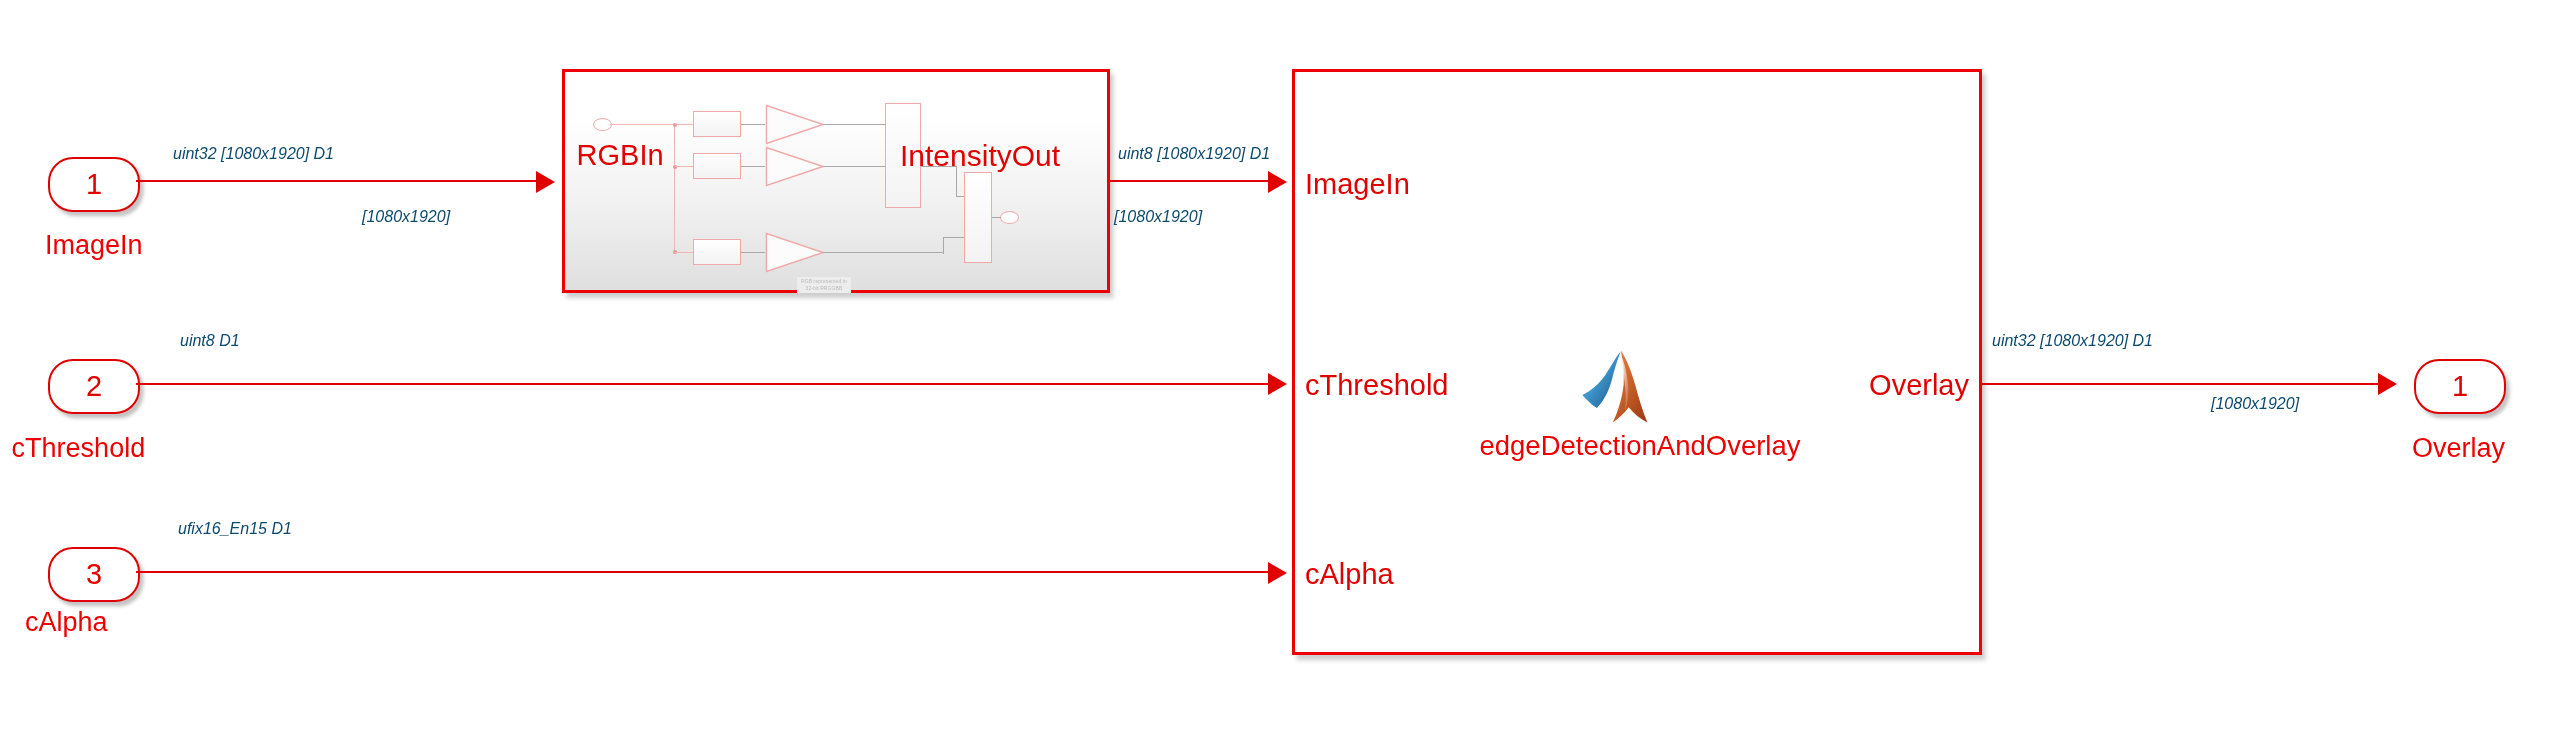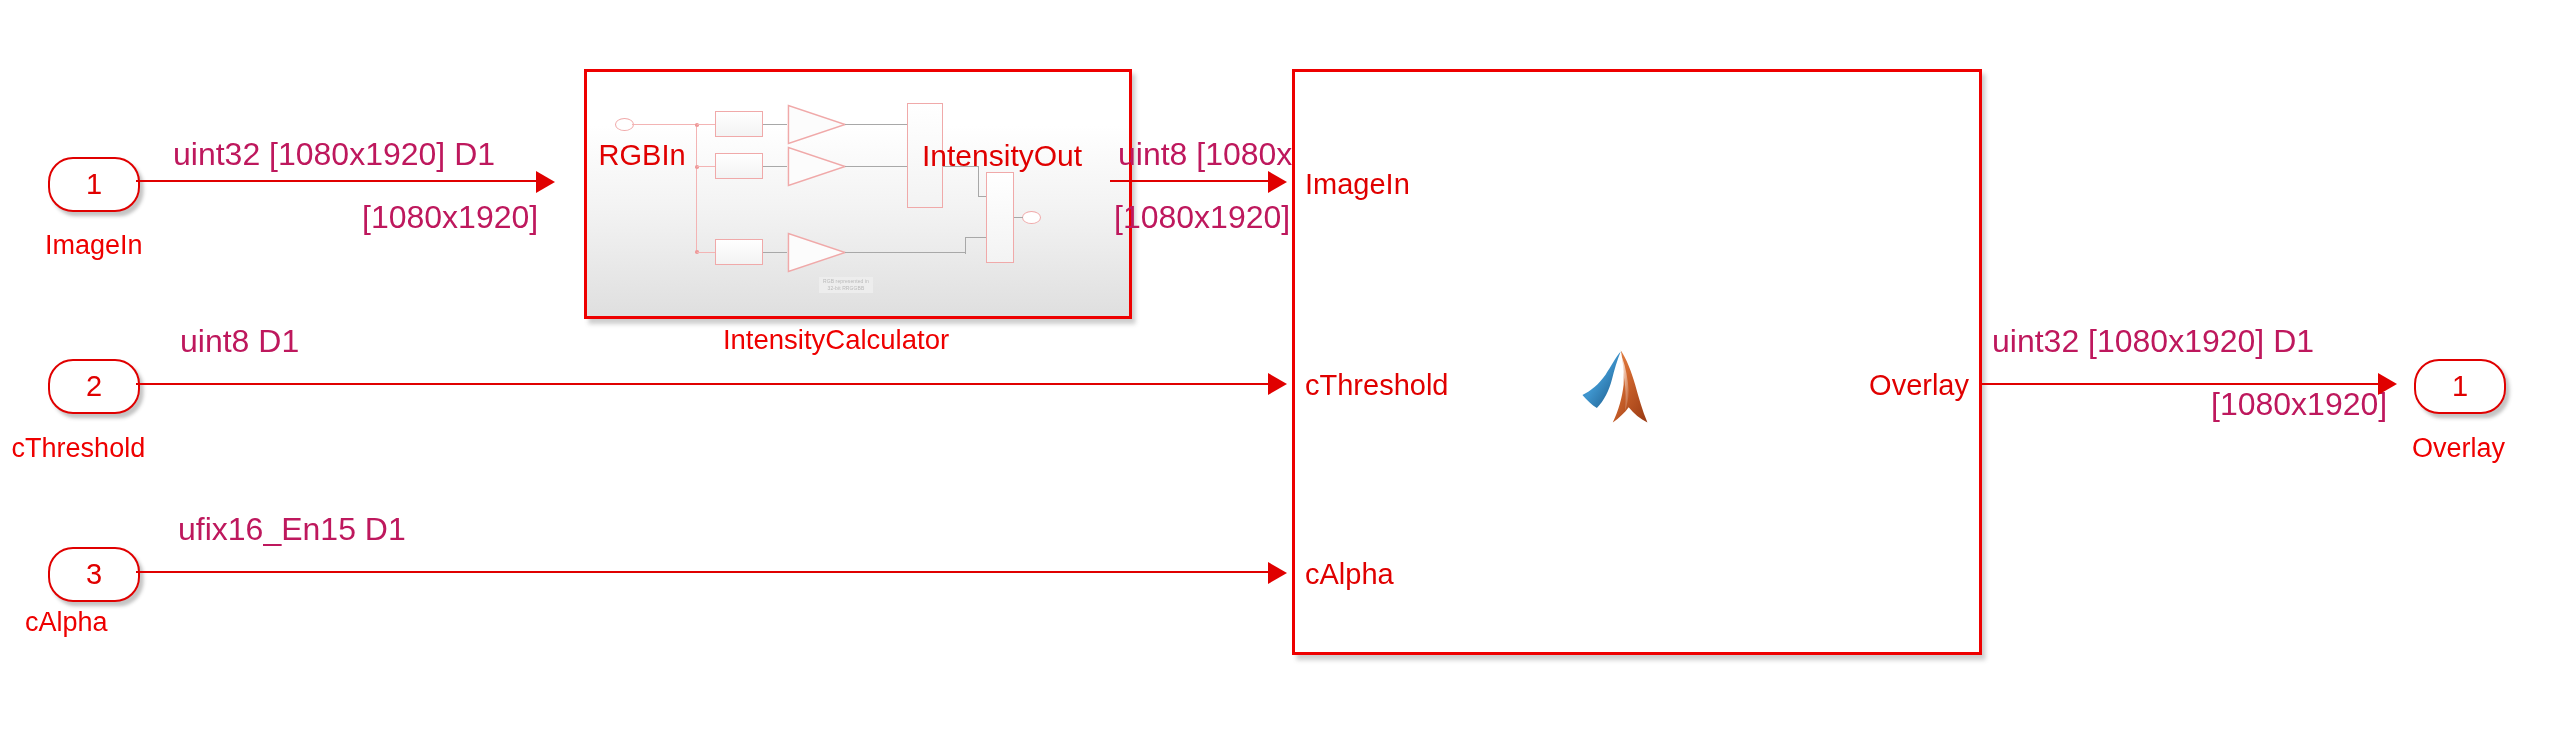--- a/index.html
+++ b/index.html
@@ -7,22 +7,22 @@
   body{
     width:2576px;height:754px;
     font-family:"Liberation Sans", sans-serif;
     overflow:hidden;position:relative;
   }
   #canvas{position:absolute;left:0;top:0;width:2576px;height:754px;}
 
   
   .abs{position:absolute;}
   .sigtext{
-    position:absolute;color:#be185d;font-size:32px;line-height:26px;
-    white-space:nowrap;font-family:"Liberation Sans", sans-serif;
+    position:absolute;color:#0c4a6e;font-size:16px;line-height:26px;
+    white-space:nowrap;font-family:"Liberation Sans", sans-serif;font-style:italic;
   }
   .redlabel{
     position:absolute;color:#e00000;font-size:26px;line-height:29px;
     white-space:nowrap;font-family:"Liberation Sans", sans-serif;
   }
   .portname{
     position:absolute;color:#ee0000;font-size:27px;line-height:30px;
     white-space:nowrap;font-family:"Liberation Sans", sans-serif;
   }
   .blockname{
@@ -100,21 +100,21 @@
     <span>1</span>
   </div>
   <div class="portname" style="left:45px;top:230px;">ImageIn</div>
 
   <div class="sigtext" style="left:173px;top:141px;">uint32 [1080x1920] D1</div>
   <div class="sigtext" style="left:362px;top:204px;">[1080x1920]</div>
 
   <div class="wire" style="left:136px;top:180px;width:400px;"></div>
   <div class="arrow" style="left:536px;top:171px;"></div>
 
-  <div class="subsys" id="intensity-calculator-block" style="left:584px;top:69px;width:548px;height:250px;padding-left:24px;">
+  <div class="subsys" id="intensity-calculator-block" style="left:562px;top:69px;width:548px;height:224px;padding-left:24px;">
 
     <div class="mini-circle" style="left:27.5px;top:46px;width:19px;height:13px;"></div>
 
     <div class="mini-wire" style="left:45px;top:52px;width:65px;"></div>
 
     <div class="mini-wirev" style="left:109px;top:52px;height:129px;"></div>
     <div class="mini-dot" style="left:108px;top:51px;"></div>
     <div class="mini-dot" style="left:108px;top:93px;"></div>
     <div class="mini-dot" style="left:108px;top:178px;"></div>
 
@@ -154,21 +154,20 @@
 
     <div class="mini-circle" style="left:435px;top:139px;width:19px;height:13px;"></div>
     <div class="mini-gwire" style="left:427px;top:145px;width:9.4px;"></div>
 
     <div class="mini-note" style="left:232px;top:205px;width:54px;height:16px;">RGB represented in 32-bit RRGGBB</div>
 
     <div class="redlabel" style="left:11.6px;top:69px;font-size:29px;">RGBIn</div>
     <div class="redlabel" style="left:335px;top:69px;font-size:30px;">IntensityOut</div>
   </div>
 
-  <div class="blockname" style="left:562px;top:325px;width:548px;">IntensityCalculator</div>
 
   <div class="sigtext" style="left:1118px;top:141px;">uint8 [1080x1920] D1</div>
   <div class="sigtext" style="left:1114px;top:204px;">[1080x1920]</div>
   <div class="wire" style="left:1110px;top:180px;width:158px;"></div>
   <div class="arrow" style="left:1268px;top:171px;"></div>
 
   <div class="ioport" id="inport-2" style="left:48px;top:359px;width:88px;height:51px;">
     <span>2</span>
   </div>
   <div class="portname" style="left:11.6px;top:433px;">cThreshold</div>
@@ -214,20 +213,21 @@
                C15,80 8,73 2,66 Z" fill="url(#mlBlue)"></path>
 
       <path d="M55,4 C63,16 70,34 75,52 C80,70 85,88 92,104
                C82,99 73,92 66,83 C61,90 53,98 44,104
                C52,88 57,70 59,52 C60,36 58,18 55,4 Z" fill="url(#mlOrange)"></path>
 
       <path d="M57,14 C62,28 65,44 66,60 C66,70 64,80 61,88
                C63,72 62,52 58,34 Z" fill="url(#mlHilite)"></path>
     </svg>
 
+    <div class="blockname" style="left:0;top:359px;width:690px;">edgeDetectionAndOverlay</div>
   </div>
 
 
   <div class="sigtext" style="left:1992px;top:328px;">uint32 [1080x1920] D1</div>
   <div class="sigtext" style="left:2211px;top:391px;">[1080x1920]</div>
   <div class="wire" style="left:1982px;top:383px;width:396px;"></div>
   <div class="arrow" style="left:2378px;top:373px;"></div>
 
   <div class="ioport" id="outport-1" style="left:2414px;top:359px;width:88px;height:51px;">
     <span>1</span>

